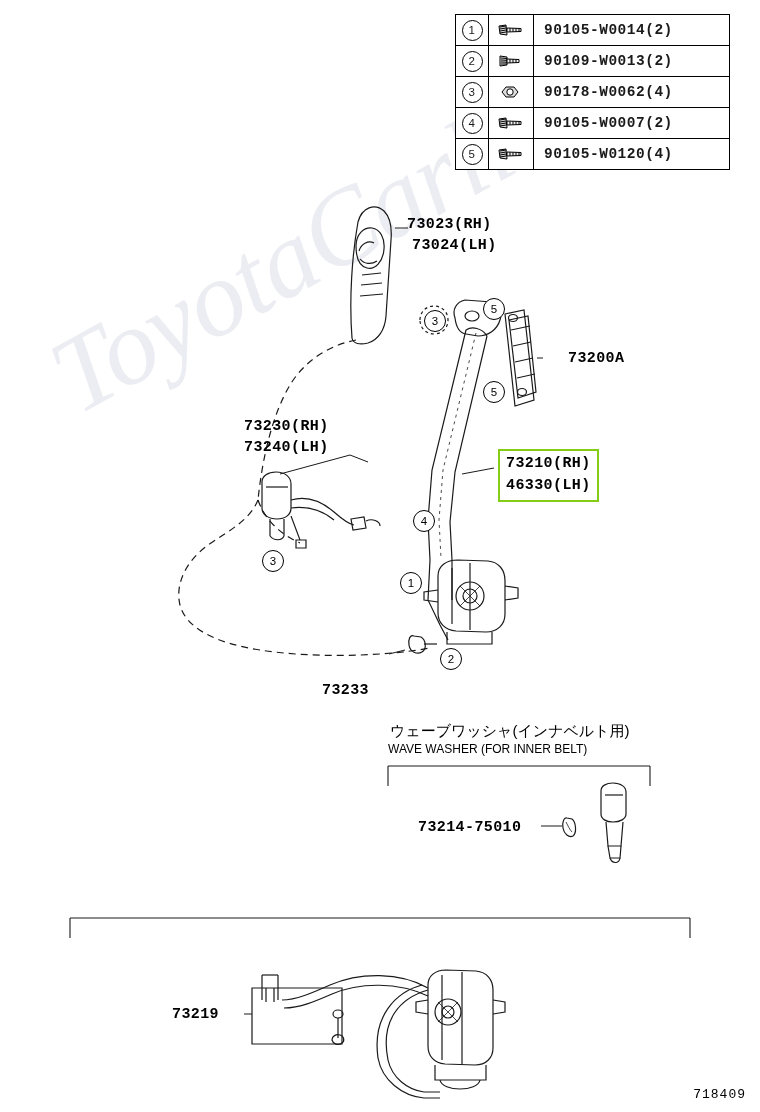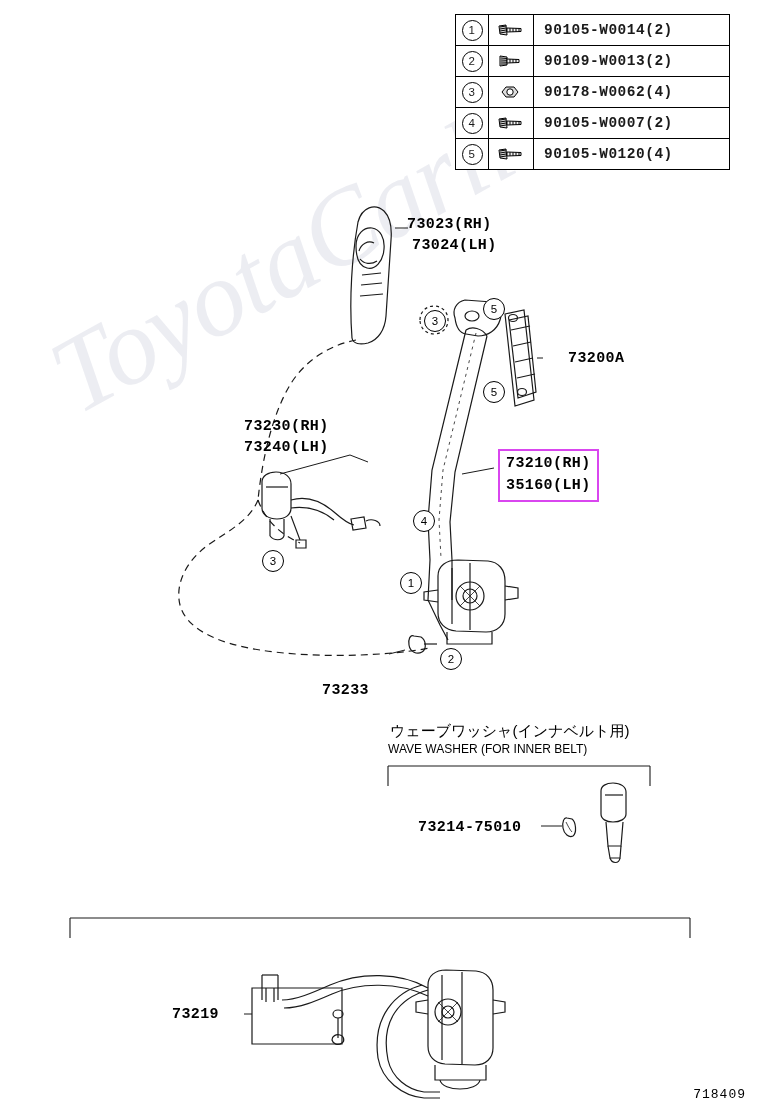--- a/index.html
+++ b/index.html
@@ -93,21 +93,21 @@
     font-family: "Liberation Mono", monospace;
     font-size: 15px;
     font-weight: bold;
     letter-spacing: 0.4px;
     white-space: nowrap;
     color: #000;
   }
 
   .boxlabel {
     position: absolute;
-    border: 2px solid #d946ef;
+    border: 2px solid #84cc16;
     padding: 2px 6px 3px 6px;
     background: rgba(255,255,255,0.85);
     font-family: "Liberation Mono", monospace;
     font-size: 15px;
     font-weight: bold;
     letter-spacing: 0.4px;
     white-space: nowrap;
     line-height: 1.45;
     color: #000;
   }
@@ -381,21 +381,21 @@
   <div class="label" style="left:407px; top:216px;">73023(RH)</div>
   <div class="label" style="left:412px; top:237px;">73024(LH)</div>
 
   <div class="label" style="left:548px; top:350px;margin-left:20px;">73200A</div>
 
   <div class="label" style="left:244px; top:418px;">73230(RH)</div>
   <div class="label" style="left:244px; top:439px;">73240(LH)</div>
 
   <div class="boxlabel" style="left:498px; top:449px;">
     <div>73210(RH)</div>
-    <div>35160(LH)</div>
+    <div>46330(LH)</div>
   </div>
 
   <div class="label" style="left:322px; top:652px;margin-top:30px;">73233</div>
 
   <div class="label" style="left:418px; top:819px;">73214-75010</div>
 
   <div class="label" style="left:172px; top:1006px;">73219</div>
 
   <div class="cnum" style="left:424px; top:310px;">3</div>
   <div class="cnum" style="left:483px; top:298px;">5</div>

